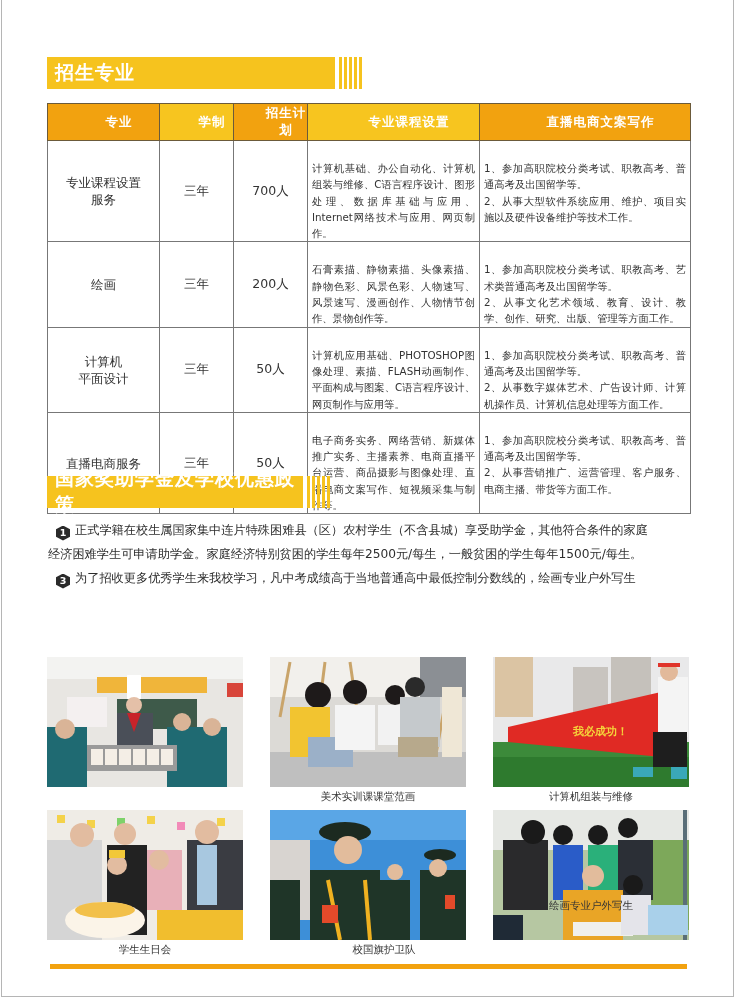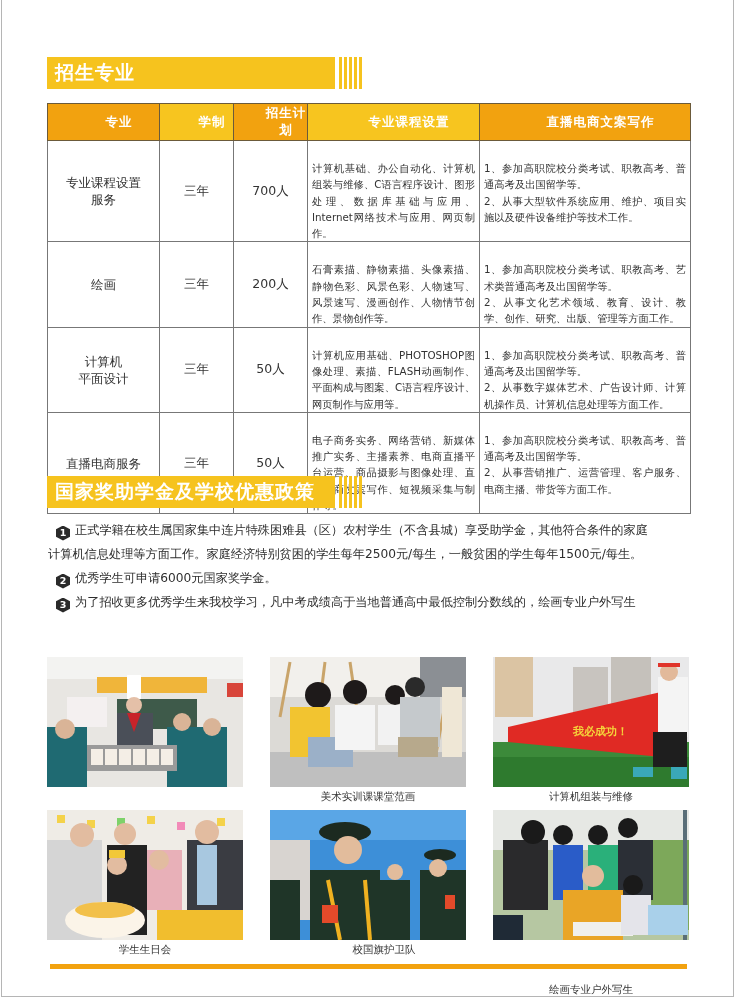--- a/index.html
+++ b/index.html
@@ -121,38 +121,35 @@
       <td>三年</td>
       <td>50人</td>
       <td class="txt">电子商务实务、网络营销、新媒体推广实务、主播素养、电商直播平台运营、商品摄影与图像处理、直播电商文案写作、短视频采集与制作等。</td>
       <td class="txt" style="white-space:pre-line">1、参加高职院校分类考试、职教高考、普通高考及出国留学等。
 2、从事营销推广、运营管理、客户服务、电商主播、带货等方面工作。</td>
     </tr>
   </tbody>
 </table>
 
 <div class="section-header" style="left:47px; top:476px;">
-  <div class="bar" style="width:288px;">国家奖助学金及学校优惠政策</div>
+  <div class="bar" style="width:256px;">国家奖助学金及学校优惠政策</div>
   <div class="stripes">
       <span></span>
       <span></span>
       <span></span>
       <span></span>
       <span></span>
     </div>
 </div>
 
 <div class="policy">
   <p class="indent">
     <span class="badge">1</span><span>正式学籍在校生属国家集中连片特殊困难县（区）农村学生（不含县城）享受助学金，其他符合条件的家庭</span>
   </p>
-  <p>计算机信息处理等方面工作。家庭经济特别贫困的学生每年2500元/每生，一般贫困的学生每年1500元/每生。</p>
-  <p class="indent">
-    <span class="badge">2</span><span>优秀学生可申请6000元国家奖学金。</span>
-  </p>
+  <p>经济困难学生可申请助学金。家庭经济特别贫困的学生每年2500元/每生，一般贫困的学生每年1500元/每生。</p>
   <p class="indent">
     <span class="badge">3</span><span>为了招收更多优秀学生来我校学习，凡中考成绩高于当地普通高中最低控制分数线的，绘画专业户外写生</span>
   </p>
 </div>
 
 <div class="photo" style="left:47px; top:657px;">
   <svg width="196" height="130" viewBox="0 0 196 130">
     <rect width="196" height="130" fill="#e8e6e2"></rect>
     <rect x="0" y="0" width="196" height="22" fill="#f3f3f1"></rect>
     <rect x="50" y="20" width="110" height="16" fill="#f0b53a"></rect>
@@ -303,15 +300,15 @@
     <circle cx="135" cy="18" r="10" fill="#1a1a1a"></circle>
     <rect x="70" y="80" width="60" height="50" fill="#e9a526"></rect>
     <circle cx="100" cy="66" r="11" fill="#e2bc9c"></circle>
     <rect x="80" y="112" width="60" height="14" fill="#f0f0ec"></rect>
     <rect x="128" y="85" width="30" height="40" fill="#e4e4ea"></rect>
     <circle cx="140" cy="75" r="10" fill="#1a1a1a"></circle>
     <rect x="0" y="105" width="30" height="25" fill="#1f2a36"></rect>
     <rect x="155" y="95" width="40" height="30" fill="#a9d0ea"></rect>
   </svg>
 </div>
-<div class="caption" style="left:493px; top:983px;">绘画专业户外写生</div>
+<div class="caption" style="left:493px; top:899px;">绘画专业户外写生</div>
 
 <div class="bottom-bar"></div>
 
 </body></html>

